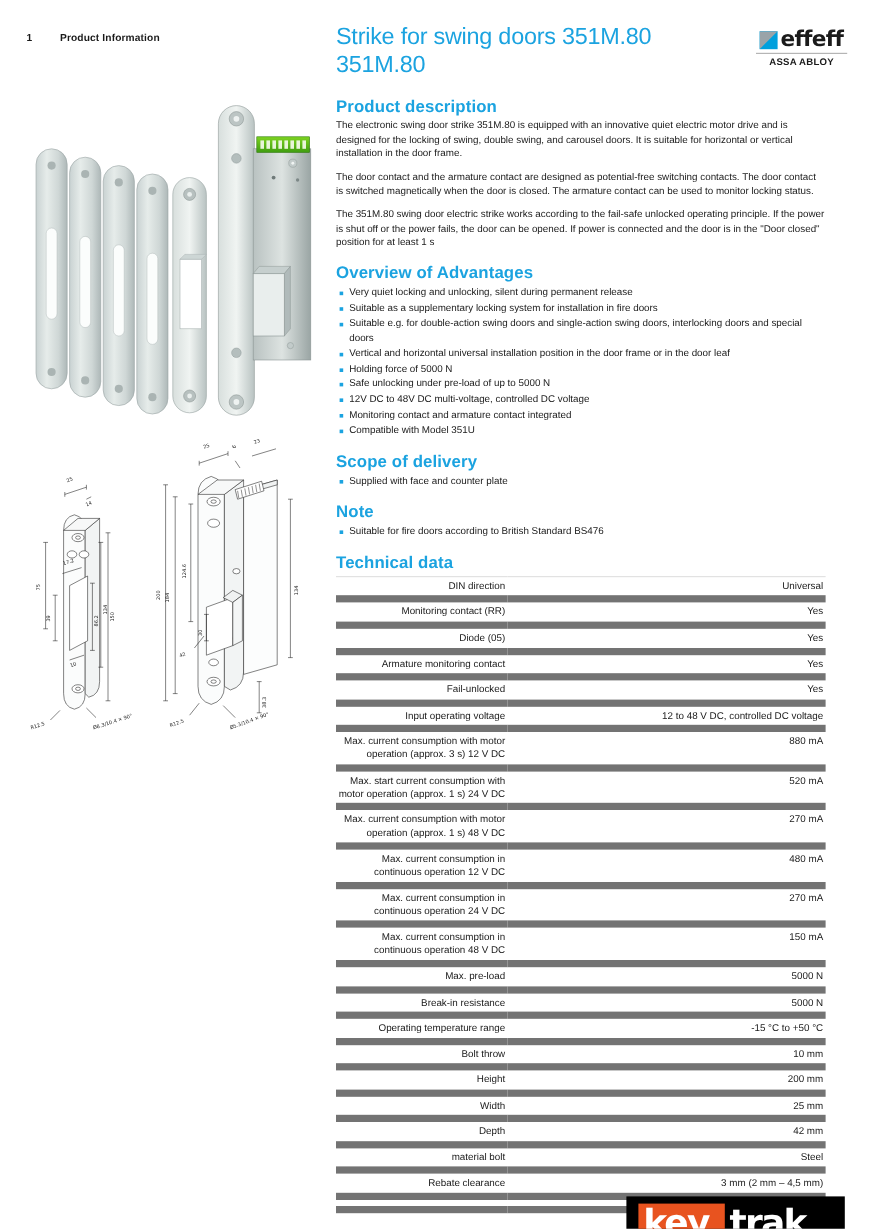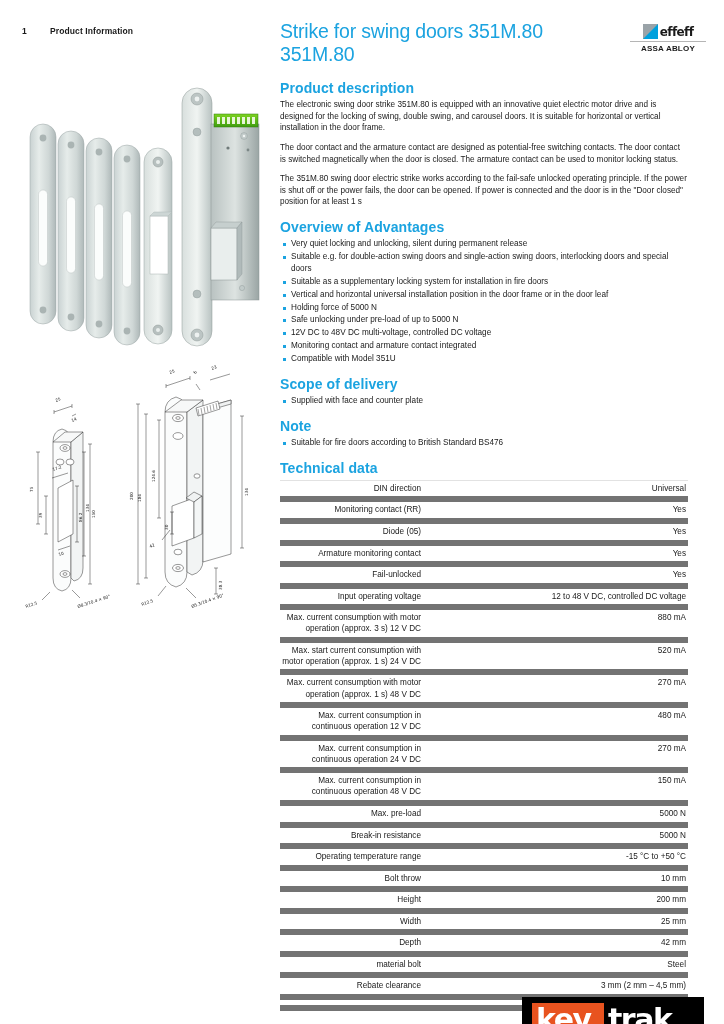--- a/index.html
+++ b/index.html
@@ -30,21 +30,21 @@
   .logo-mark {
     width:15px; height:15px; position:relative; overflow:hidden;
     background:#00a0dd; flex:0 0 auto;
   }
   .logo-mark:after{
     content:""; position:absolute; left:0; top:0; width:0; height:0;
     border-left:15px solid #9aa3a8; border-bottom:15px solid transparent;
   }
   .logo-word {
     font-family:"DejaVu Sans", sans-serif;
-    font-size:12px; font-weight:bold; color:#1a1a1a;
+    font-size:18px; font-weight:bold; color:#1a1a1a;
     letter-spacing:-.6px; line-height:1;
   }
   .logo-rule { height:1px; background:#b5b5b5; margin:2px 0 2px; }
   .logo-sub {
     font-size:8px; font-weight:bold; color:#1a1a1a;
     letter-spacing:.2px; font-family:"Liberation Sans", sans-serif;
   }
 
   
   .rcol { position:absolute; left:280px; top:20px; width:408px; }
@@ -348,22 +348,22 @@
       <h2 class="sec">Product description</h2>
       <p class="body-p">The electronic swing door strike 351M.80 is equipped with an innovative quiet electric motor drive and is designed for the locking of swing, double swing, and carousel doors. It is suitable for horizontal or vertical installation in the door frame.</p>
       <p class="body-p">The door contact and the armature contact are designed as potential-free switching contacts. The door contact is switched magnetically when the door is closed. The armature contact can be used to monitor locking status.</p>
       <p class="body-p">The 351M.80 swing door electric strike works according to the fail-safe unlocked operating principle. If the power is shut off or the power fails, the door can be opened. If power is connected and the door is in the "Door closed" position for at least 1 s</p>
     </div>
 
     <div class="blk">
       <h2 class="sec">Overview of Advantages</h2>
       <ul class="bl">
         <li>Very quiet locking and unlocking, silent during permanent release</li>
+        <li>Suitable as a supplementary locking system for installation in fire doors</li>
         <li>Suitable e.g. for double-action swing doors and single-action swing doors, interlocking doors and special doors</li>
-        <li>Suitable as a supplementary locking system for installation in fire doors</li>
         <li>Vertical and horizontal universal installation position in the door frame or in the door leaf</li>
         <li>Holding force of 5000 N</li>
         <li>Safe unlocking under pre-load of up to 5000 N</li>
         <li>12V DC to 48V DC multi-voltage, controlled DC voltage</li>
         <li>Monitoring contact and armature contact integrated</li>
         <li>Compatible with Model 351U</li>
       </ul>
     </div>
 
     <div class="blk">

